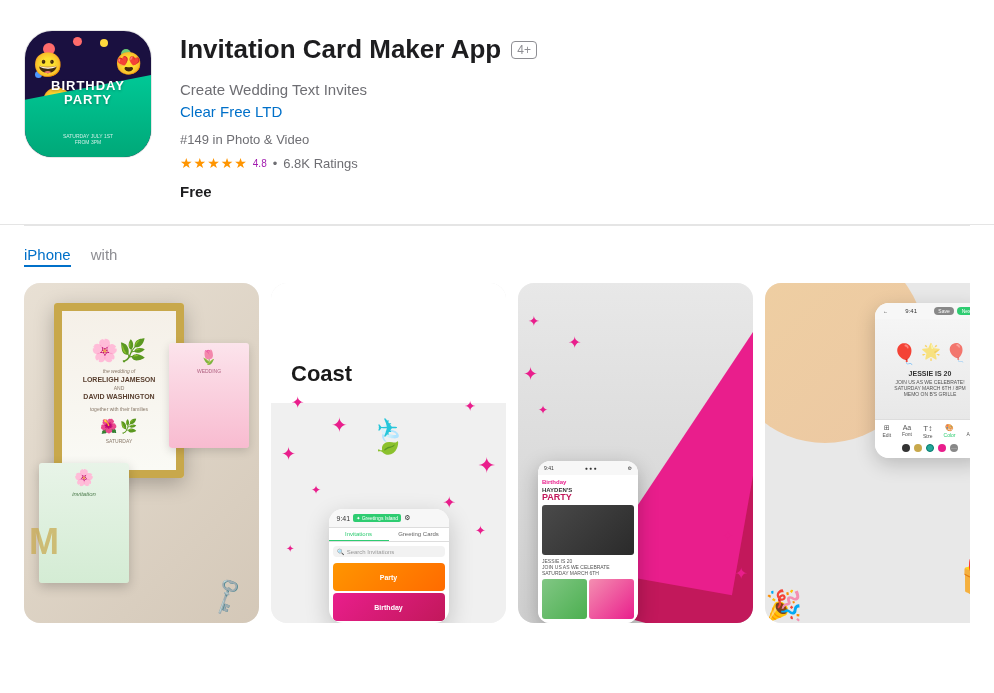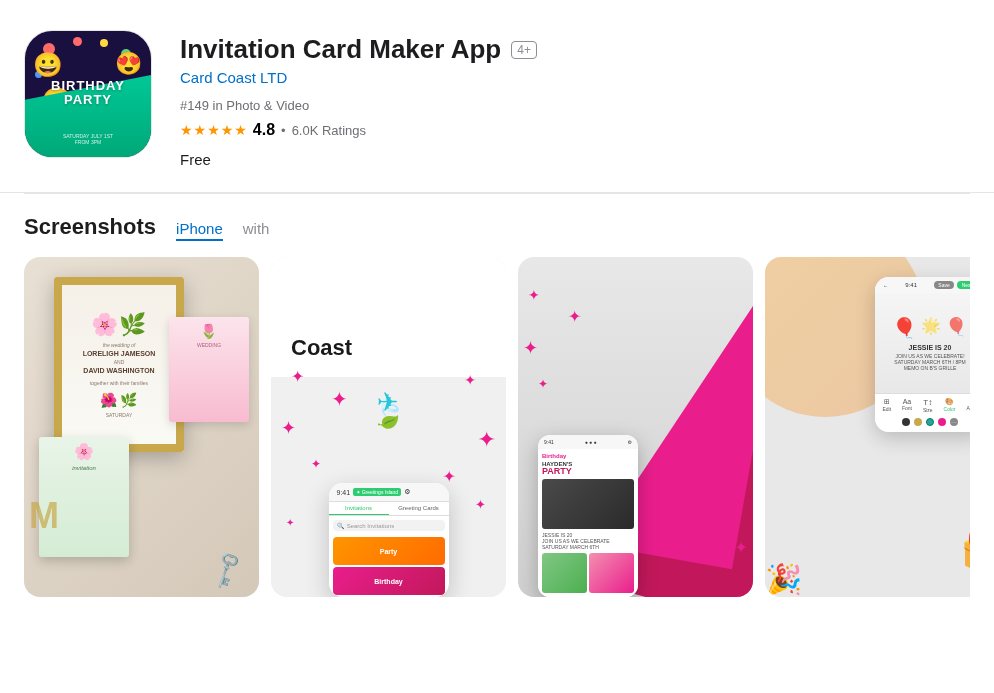--- a/index.html
+++ b/index.html
@@ -95,21 +95,21 @@
     
     .app-details {
       flex: 1;
       padding-top: 4px;
     }
 
     .app-title-row {
       display: flex;
       align-items: center;
       gap: 10px;
-      margin-bottom: 4px;
+      margin-bottom: 16px;
     }
 
     .app-title {
       font-size: 26px;
       font-weight: 600;
       color: #1d1d1f;
     }
 
     .age-badge {
       border: 1px solid #8e8e93;
@@ -150,39 +150,38 @@
       display: flex;
       gap: 1px;
     }
 
     .star {
       color: #ff9500;
       font-size: 14px;
     }
 
     .rating-number {
-      font-size: 16px;
-      color: #000000;
-      font-weight: bold;
+      font-size: 10px;
+      color: #a21caf;
     }
 
     .rating-separator {
       font-size: 13px;
       color: #6e6e73;
     }
 
     .rating-count {
       font-size: 13px;
       color: #6e6e73;
     }
 
     .app-price {
       font-size: 15px;
       color: #1d1d1f;
-      font-weight: 400;
+      font-weight: 700;
     }
 
     
     .divider {
       height: 1px;
       background: #e5e5e5;
       margin: 0 24px;
     }
 
     
@@ -644,43 +643,43 @@
         SATURDAY JULY 1ST<br>FROM 3PM
       </div>
     </div>
   </div>
 
   <div class="app-details">
     <div class="app-title-row">
       <span class="app-title">Invitation Card Maker App</span>
       <span class="age-badge">4+</span>
     </div>
-    <div class="app-developer">Card Coast LTD</div>
+    <div class="app-subtitle">Create Wedding Text Invites</div>
+    <div class="app-developer">Clear Free LTD</div>
     <div class="app-rank">#149 in Photo &amp; Video</div>
     <div class="app-rating-row">
       <div class="stars">
         <span class="star">★</span>
         <span class="star">★</span>
         <span class="star">★</span>
         <span class="star">★</span>
         <span class="star">★</span>
       </div>
       <span class="rating-number">4.8</span>
       <span class="rating-separator">•</span>
-      <span class="rating-count">6.0K Ratings</span>
+      <span class="rating-count">6.8K Ratings</span>
     </div>
     <div class="app-price">Free</div>
   </div>
 </div>
 
 <div class="divider"></div>
 
 <div class="screenshots-section">
   <div class="screenshots-header">
-    <span class="screenshots-title">Screenshots</span>
     <div class="device-tabs">
       <span class="device-tab active">iPhone</span>
       <span class="device-tab inactive">with</span>
     </div>
   </div>
 
   <div class="screenshots-grid">
 
     <div class="screenshot-frame">
       <div class="ss1-bg">

